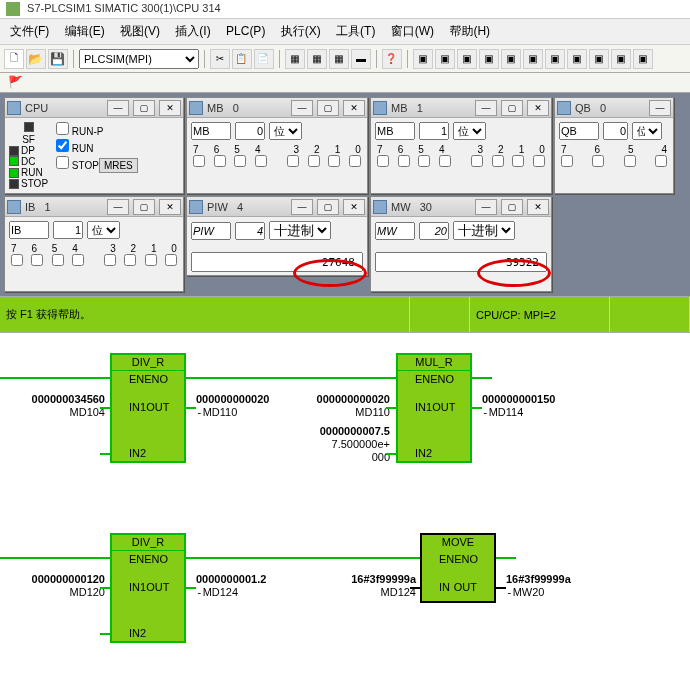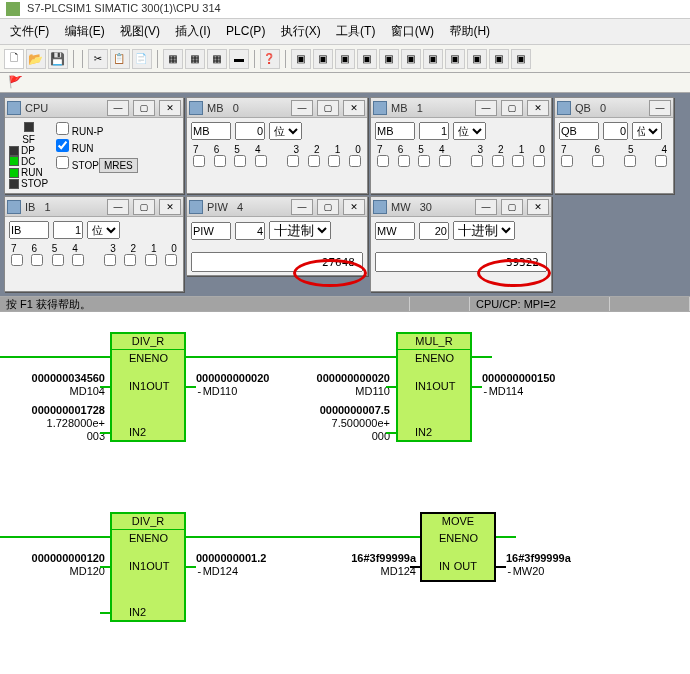--- a/index.html
+++ b/index.html
@@ -49,32 +49,32 @@
 .bitwin .row1 { display: flex; gap: 4px; align-items: center; }
 .bitwin input[type=text] { width: 40px; font-size: 11px; height: 18px; }
 .bitwin select { font-size: 11px; height: 18px; }
 .bitnums { display: flex; justify-content: space-between; margin-top: 4px; font-size: 10px; padding: 0 2px; font-family: monospace; }
 .bitchecks { display: flex; justify-content: space-between; padding: 0 2px; }
 .bitchecks input { width: 12px; height: 12px; }
 
 
 .valwin { width: 182px; }
 .valwin .row1 { display: flex; gap: 4px; align-items: center; }
-.valwin input.addr { width: 40px; font-size: 11px; height: 18px; }
+.valwin input.addr { width: 40px; font-size: 11px; height: 18px; font-style: italic; }
 .valwin input.val { width: 100%; font-size: 11px; height: 20px; text-align: right; padding-right: 6px; margin-top: 12px; font-family: monospace; }
 .circle { position: absolute; border: 3px solid #d00; border-radius: 50%; width: 74px; height: 28px; pointer-events: none; }
 
 
-.statusbar { background: #a3a3a3; border-top: 1px solid #aaa; border-bottom: 1px solid #aaa; height: 16px; display: flex; align-items: center; font-size: 11px; }
+.statusbar { background: #84cc16; border-top: 1px solid #aaa; border-bottom: 1px solid #aaa; height: 37px; display: flex; align-items: center; font-size: 11px; }
 .statusbar .cell { border-right: 1px solid #ccc; padding: 0 6px; height: 100%; display: flex; align-items: center; }
 
 
 .ladder { padding: 20px 0; background: #fff; }
 .network { position: relative; height: 130px; margin-bottom: 40px; }
-.block { position: absolute; border: 2px solid #0b0; background: #bef264; font-family: monospace; font-size: 11px; }
+.block { position: absolute; border: 2px solid #0b0; background: #84cc16; font-family: monospace; font-size: 11px; }
 .block.black { border-color: #000; }
 .block .btitle { text-align: center; border-bottom: 1px solid #0b0; padding: 1px; height: 16px; }
 .block.black .btitle { border-bottom-color: transparent; }
 .block .bio { display: flex; justify-content: space-between; padding: 0 17px; height: 16px; align-items: center; }
 .wirelbl { position: absolute; font-family: monospace; font-size: 11px; text-align: right; }
 .wirelbl.left { text-align: right; }
 .wirelbl.right { text-align: left; }
 .hline { position: absolute; height: 2px; background: #0b0; }
 .hline.black { background: #000; }
 </style>
@@ -96,20 +96,21 @@
   <span>工具(T)</span>
   <span>窗口(W)</span>
   <span>帮助(H)</span>
 </div>
 
 <div class="toolbar">
   <div class="tbtn page">🗋</div>
   <div class="tbtn open"></div>
   <div class="tbtn save"></div>
   <div class="tsep"></div>
+  <select><option>PLCSIM(MPI)</option></select>
   <div class="tsep"></div>
   <div class="tbtn">✂</div>
   <div class="tbtn">📋</div>
   <div class="tbtn">📄</div>
   <div class="tsep"></div>
   <div class="tbtn">▦</div>
   <div class="tbtn">▦</div>
   <div class="tbtn">▦</div>
   <div class="tbtn">▬</div>
   <div class="tsep"></div>
@@ -391,21 +392,20 @@
         </div>
       <div class="bio" style="margin-top:30px;">
           <span>IN2</span>
           <span></span>
         </div>
     </div>
     <div class="hline" style="left:186px;top:24px;width:210px;"></div>
 
     <div class="wirelbl left" style="left:0;top:40px;width:105px;"><b>000000034560</b><br><span>MD104</span></div>
     <div class="hline" style="left:100px;top:54px;width:10px;"></div>
-    <div class="wirelbl left" style="left:0;top:72px;width:105px;"><b>000000001728</b><br><span>1.728000e+</span><br><span>003</span></div>
     <div class="hline" style="left:100px;top:100px;width:10px;"></div>
     <div class="wirelbl right" style="left:196px;top:40px;"><b>000000000020</b><br>-<span>MD110</span></div>
     <div class="hline" style="left:186px;top:54px;width:10px;"></div>
 
     <div class="block" style="left:396px;top:0;width:76px;height:110px;">
       <div class="btitle">MUL_R</div>
       <div class="bio">
           <span>EN</span>
           <span>ENO</span>
         </div>

